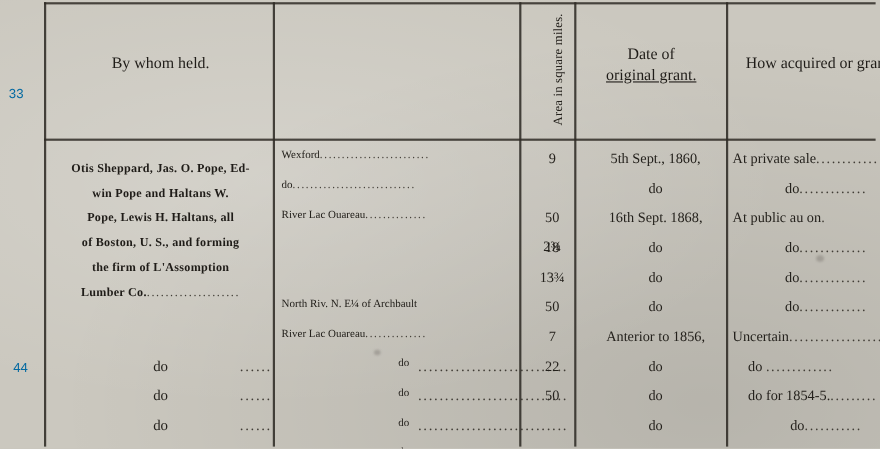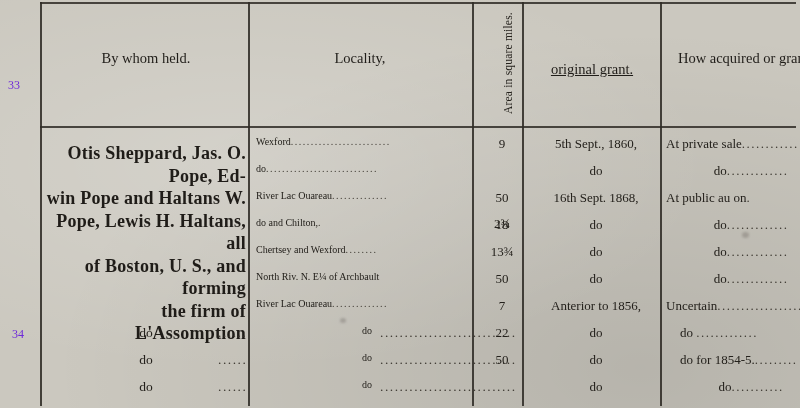--- a/index.html
+++ b/index.html
@@ -70,39 +70,39 @@
     transform: rotate(-90deg);
     white-space: nowrap;
     font-size: 11.5px;
     line-height: 13px;
     letter-spacing: 0.2px;
   }
 
   .left-margin-num {
     position: absolute;
     font-size: 12px;
-    color: #6d28d9;
-    font-family: Liberation Serif, serif;
+    color: #0369a1;
+    font-family: Liberation Sans, sans-serif;
   }
 
   
   .cell {
     position: absolute;
     font-size: 13.5px;
     line-height: 15px;
     color: #201d19;
     white-space: nowrap;
   }
 
   .holder-block {
     position: absolute;
     left: 6px;
     width: 200px;
-    text-align: right;
-    font-size: 18px;
+    text-align: center;
+    font-size: 11px;
     line-height: 22.5px;
     font-weight: bold;
     letter-spacing: 0.25px;
     color: #1f1c18;
   }
   .dots { letter-spacing: 1.5px; color: #403c35; font-weight: normal; }
 
   .row-label {
     position: absolute;
     width: 200px;
@@ -142,48 +142,51 @@
     border-radius: 50%;
     filter: blur(1px);
   }
 </style>
 </head>
 <body>
 
 <div class="page">
 
   <div class="left-margin-num" style="left:8px; top:78px;">33</div>
-  <div class="left-margin-num" style="left:12px; top:327px;">34</div>
+  <div class="left-margin-num" style="left:12px; top:327px;">44</div>
 
   <div class="table">
 
     <div class="vrule" style="left:0px;"></div>
     <div class="vrule" style="left:208px;"></div>
     <div class="vrule" style="left:432px;"></div>
     <div class="vrule" style="left:482px;"></div>
     <div class="vrule" style="left:620px;"></div>
 
     <div class="hrule" style="top:0px;"></div>
     <div class="hrule" style="top:124px;"></div>
 
     <div class="headcell" style="left:8px; top:48px; width:196px;">By whom held.</div>
-    <div class="headcell" style="left:214px; top:48px; width:212px;">Locality,</div>
 
     <div class="rot" style="left:462px; top:112px;">Area in square miles.</div>
 
+    <div class="headcell" style="left:488px; top:40px; width:128px;">Date of</div>
     <div class="headcell" style="left:488px; top:59px; width:128px;text-decoration:underline;">original grant.</div>
 
     <div class="headcell" style="left:624px; top:48px; width:176px;">How acquired or granted.</div>
 
     <div class="holder-block" style="top:140px;">
       <div>Otis Sheppard, Jas. O. Pope, Ed-</div>
       <div>win Pope and Haltans W.</div>
       <div>Pope, Lewis H. Haltans, all</div>
       <div>of Boston, U. S., and forming</div>
       <div>the firm of L'Assomption</div>
+      <div>
+        <span>Lumber Co.</span><span class="dots">....................</span>
+      </div>
     </div>
 
     <div class="loc" style="top:134px;">
       <span>Wexford</span><span class="dots">.........................</span>
     </div>
     <div class="area" style="top:134px;">9</div>
     <div class="date" style="top:134px;">5th Sept., 1860,</div>
     <div class="acq" style="top:134px;">
       <span>At private sale</span><span class="dots">............</span>
     </div>
@@ -199,32 +202,26 @@
 
     <div class="loc" style="top:188px;">
       <span>River Lac Ouareau</span><span class="dots">..............</span>
     </div>
     <div class="area" style="top:188px;">50</div>
     <div class="date" style="top:188px;">16th Sept. 1868,</div>
     <div class="acq" style="top:188px;">
       <span>At public au    on</span><span class="dots">.</span>
     </div>
 
-    <div class="loc" style="top:215px;">
-      <span>do              and Chilton,</span><span class="dots">.</span>
-    </div>
     <div class="area" style="top:215px;text-align:center;">18</div>
     <div class="date" style="top:215px;">do</div>
     <div class="acq c" style="top:215px;">
       <span>do</span><span class="dots">.............</span>
     </div>
 
-    <div class="loc" style="top:242px;">
-      <span>Chertsey and Wexford</span><span class="dots">........</span>
-    </div>
     <div class="area" style="top:242px;text-align:center;">13¾</div>
     <div class="date" style="top:242px;">do</div>
     <div class="acq c" style="top:242px;">
       <span>do</span><span class="dots">.............</span>
     </div>
 
     <div class="loc" style="top:269px;">
       <span>North Riv. N. E¼ of Archbault</span><span class="dots"></span>
     </div>
     <div class="area" style="top:269px;">50</div>

